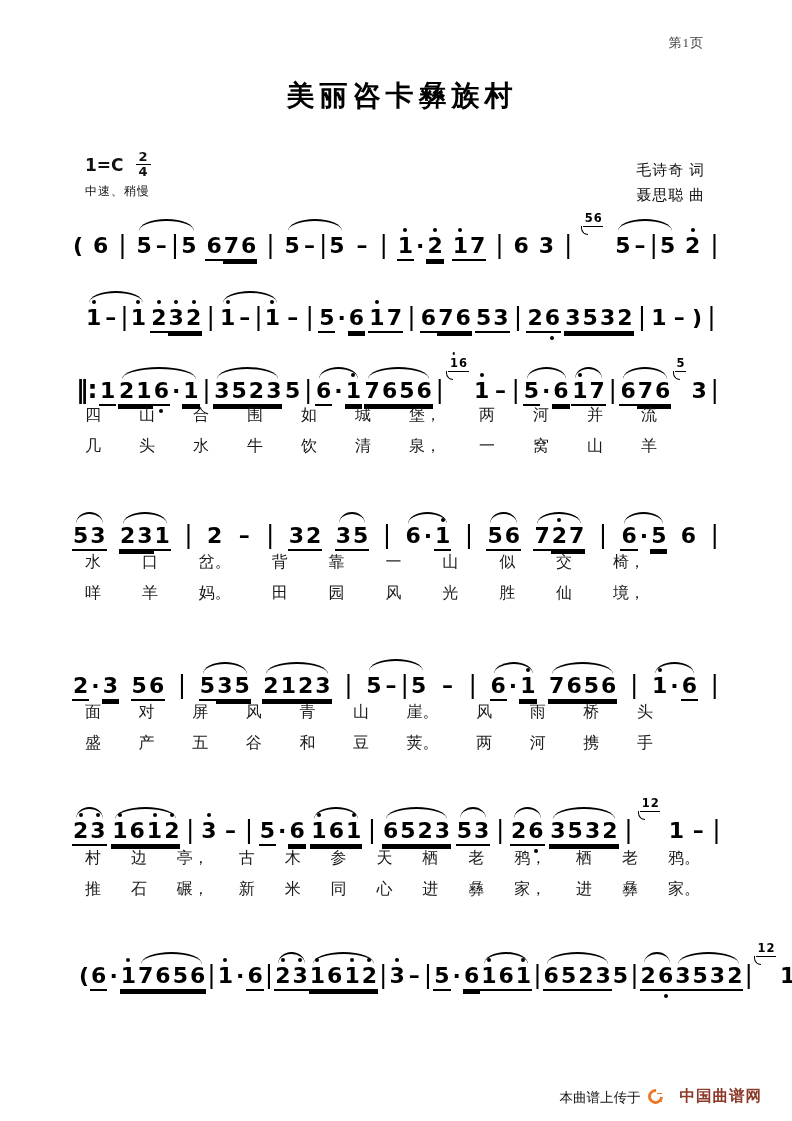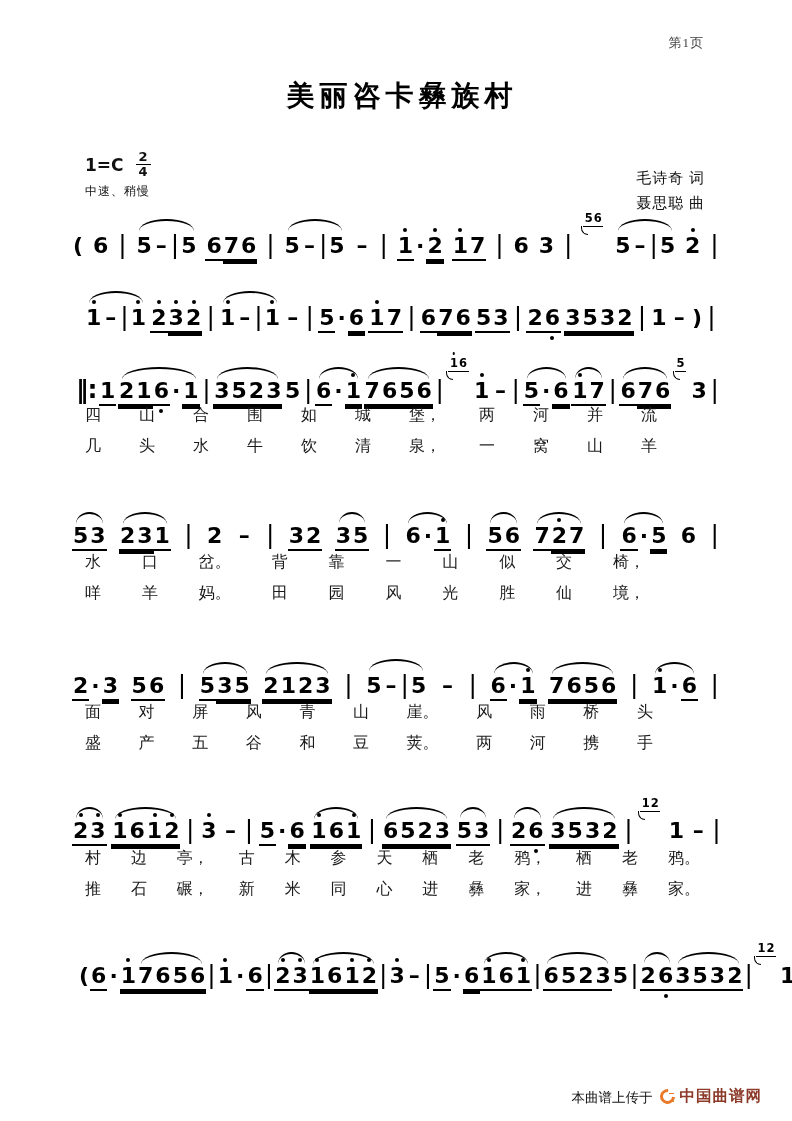--- a/index.html
+++ b/index.html
@@ -6,21 +6,21 @@
   body{width:792px;height:1121px;position:relative;font-family:"Liberation Serif","DejaVu Serif",serif;color:#111;overflow:hidden;}
 
   .page-number{position:absolute;top:34px;right:88px;font-size:13px;color:#444;letter-spacing:1px;}
   .title{position:absolute;top:58px;left:0;width:100%;text-align:center;font-size:28px;font-weight:bold;letter-spacing:5px;color:#000;padding-left:6px;}
 
   .meta{position:absolute;top:150px;left:85px;right:87px;}
   .keyblock{position:absolute;left:0;top:0;font-family:"DejaVu Sans",sans-serif;font-weight:bold;font-size:17px;display:flex;align-items:center;gap:12px;}
   .meter{display:inline-flex;flex-direction:column;align-items:center;font-size:13px;line-height:1.1;}
   .meter .mb{border-bottom:1.6px solid #000;padding:0 3px;}
   .tempo{position:absolute;left:0;top:33px;font-size:12px;letter-spacing:1px;}
-  .credits{position:absolute;right:0;top:16px;text-align:right;font-size:15px;line-height:1.65;letter-spacing:1px;}
+  .credits{position:absolute;right:0;top:8px;text-align:right;font-size:15px;line-height:1.65;letter-spacing:1px;}
 
   .music{position:absolute;display:flex;align-items:flex-end;justify-content:space-between;font-family:"DejaVu Sans",sans-serif;font-weight:bold;font-size:22px;color:#000;height:46px;}
   .tok{position:relative;display:inline-block;line-height:1;padding:0 1px 2px 1px;border-bottom:2px solid transparent;}
   .tok .g{display:inline-block;line-height:1;}
   .u1{border-bottom:2px solid #000;}
   .u2{border-bottom:2px solid #000;box-shadow:0 3px 0 0 #000;}
   .bar .g{font-weight:400;font-size:25px;}
   .dash .g{display:inline-block;width:15px;text-align:center;}
   .dot .g{font-size:22px;padding:0 1px;}
   .rep{font-size:25px;letter-spacing:-1px;}
@@ -30,21 +30,21 @@
   .ud{position:absolute;bottom:-9px;left:50%;transform:translateX(-50%);width:4px;height:4px;background:#000;border-radius:50%;}
   .grace{align-self:flex-start;position:relative;top:-4px;margin:0 3px 0 2px;font-size:11.5px;font-weight:bold;border-bottom:1.5px solid #000;padding:0 1px 1px 1px;display:inline-flex;}
   .grace::after{content:"";position:absolute;left:-2px;bottom:-9px;width:6px;height:8px;border-left:1.6px solid #000;border-bottom:1.6px solid #000;border-bottom-left-radius:7px;}
   .gch{position:relative;padding:0 0.5px;}
   .gch.gd::after{content:"";position:absolute;top:-4px;left:50%;transform:translateX(-50%);width:2.5px;height:2.5px;background:#000;border-radius:50%;}
 
   .lyrics{position:absolute;font-size:16px;color:#1a1a1a;}
   .lyr-row{display:flex;justify-content:space-between;margin-bottom:10px;}
 
   .footer{position:absolute;top:1086px;right:30px;display:flex;align-items:flex-end;gap:7px;font-size:13.5px;}
-  .sitelink{display:inline-flex;align-items:center;gap:5px;cursor:pointer;}
+  .sitelink{display:inline-flex;align-items:center;gap:17px;cursor:pointer;}
   .logo-icon{position:relative;width:15px;height:15px;display:inline-block;}
   .logo-icon::before{content:"";position:absolute;inset:0;border:3px solid #e87a2a;border-radius:50%;border-right-color:transparent;transform:rotate(-40deg);}
   .logo-icon::after{content:"";position:absolute;right:1px;top:4px;width:5px;height:7px;border-top:1.5px solid #e87a2a;border-bottom:1.5px solid #e87a2a;}
   .sitename{font-weight:bold;font-size:15.5px;color:#8c3b2a;letter-spacing:1px;}
 </style>
 </head>
 <body>
 
 <div class="page-number">第1页</div>
 <h1 class="title">美丽咨卡彝族村</h1>

